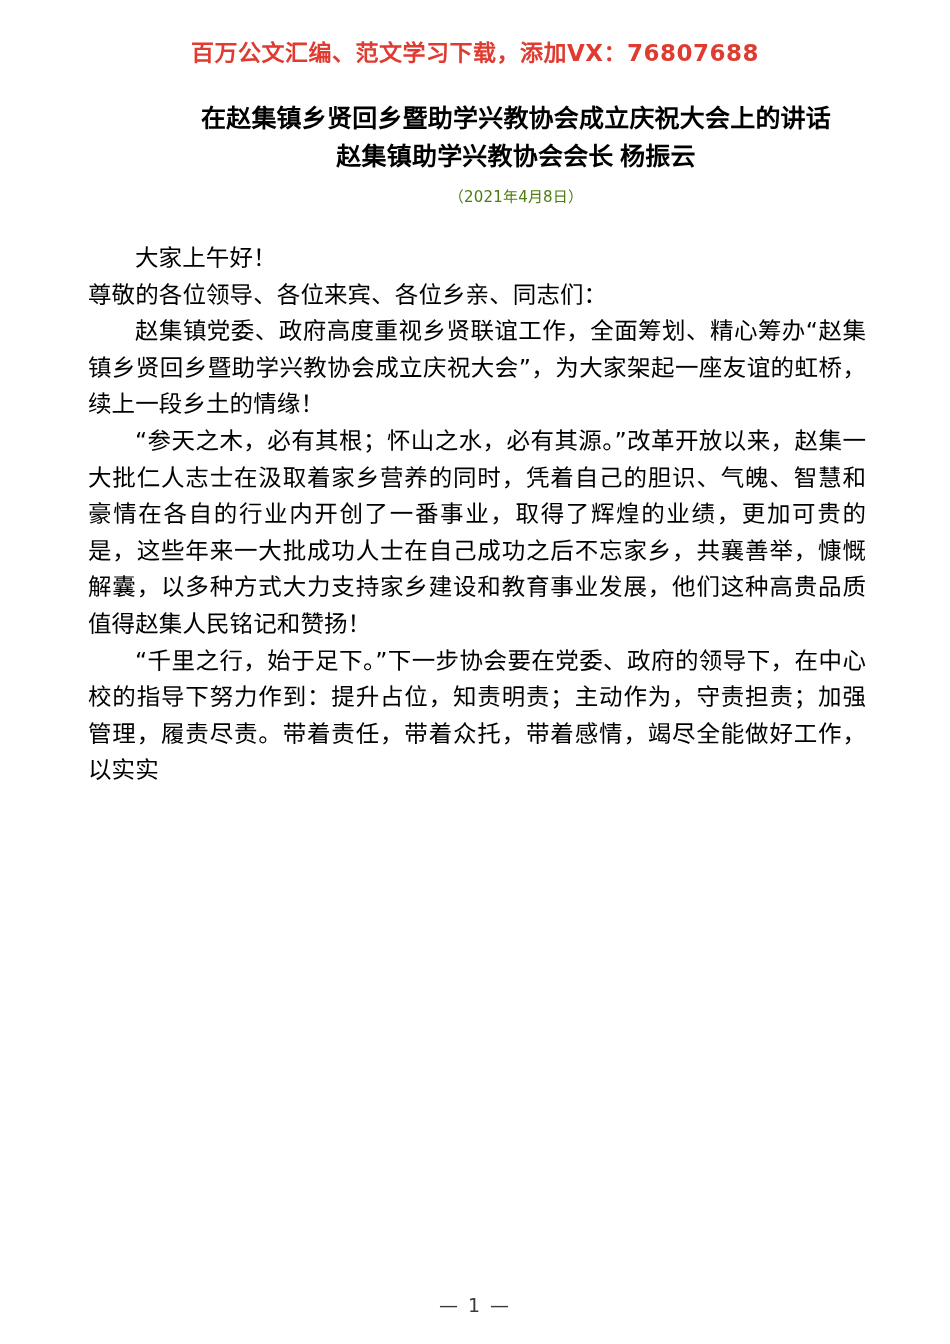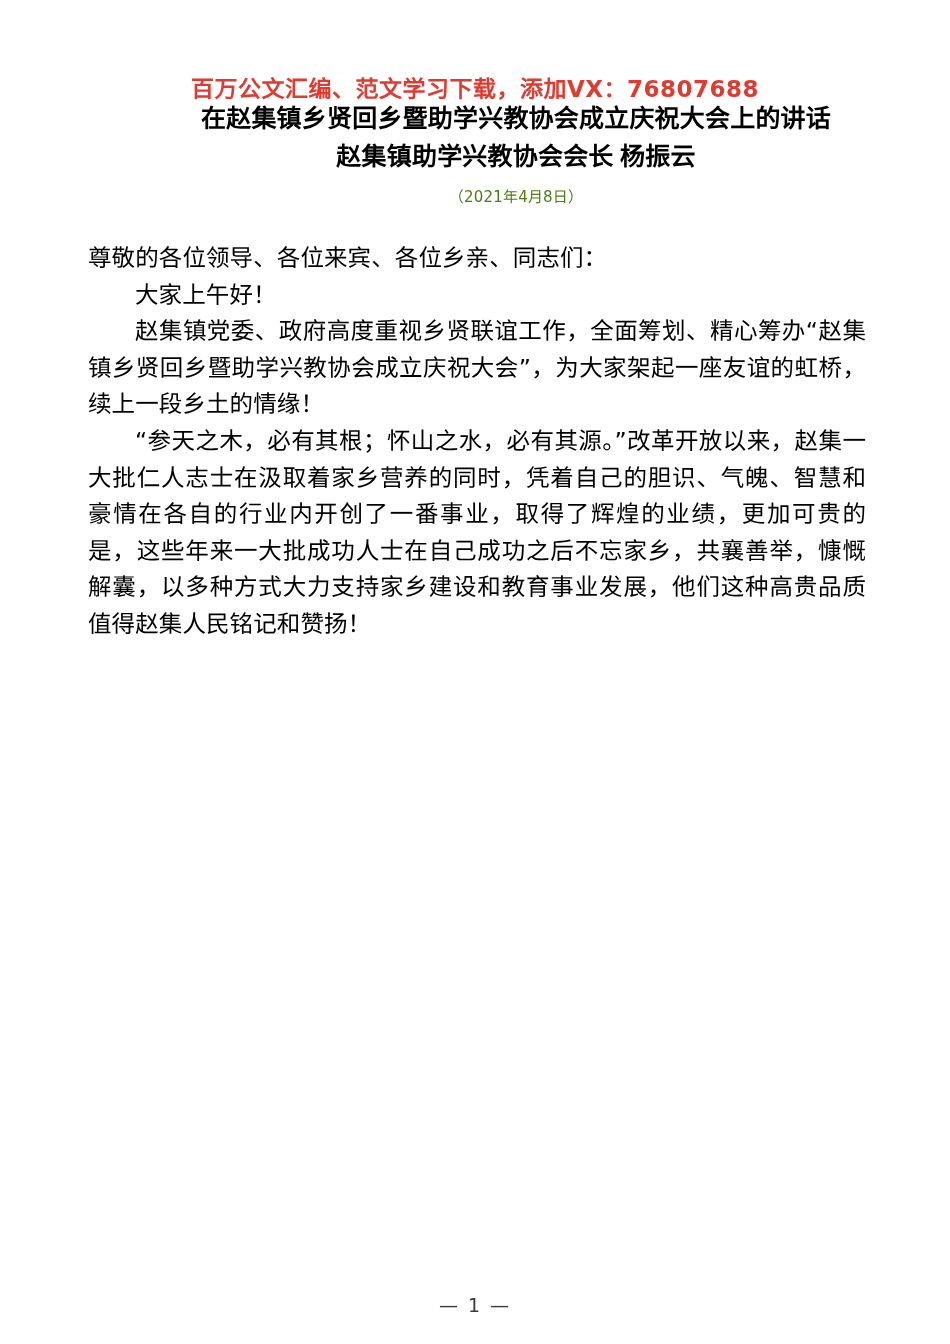--- a/index.html
+++ b/index.html
@@ -28,21 +28,20 @@
     top: 40px;
     left: 0;
     width: 950px;
     text-align: center;
     font-size: 23px;
     font-weight: bold;
     letter-spacing: 0.5px;
     color: #e03b30;
     line-height: 1.2;
     white-space: nowrap;
-    margin-top: 36px;
   }
 
   
   .title-block {
     position: absolute;
     top: 100px;
     left: 0;
     width: 950px;
     text-align: center;
     padding-left: 41px;
@@ -123,23 +122,24 @@
 
   <div class="promo-banner">百万公文汇编、范文学习下载，添加VX：76807688</div>
 
   <div class="title-block">
     <div class="doc-title">在赵集镇乡贤回乡暨助学兴教协会成立庆祝大会上的讲话</div>
     <div class="doc-subtitle">赵集镇助学兴教协会会长  杨振云</div>
     <div class="doc-date">（2021年4月8日）</div>
   </div>
 
   <div class="body-block">
+    <p class="para indent">大家上午好！</p>
     <p class="para noindent">尊敬的各位领导、各位来宾、各位乡亲、同志们：</p>
-    <p class="para indent">大家上午好！</p>
     <p class="para indent">赵集镇党委、政府高度重视乡贤联谊工作，全面筹划、精心筹办“赵集镇乡贤回乡暨助学兴教协会成立庆祝大会”，为大家架起一座友谊的虹桥，续上一段乡土的情缘！</p>
     <p class="para indent">“参天之木，必有其根；怀山之水，必有其源。”改革开放以来，赵集一大批仁人志士在汲取着家乡营养的同时，凭着自己的胆识、气魄、智慧和豪情在各自的行业内开创了一番事业，取得了辉煌的业绩，更加可贵的是，这些年来一大批成功人士在自己成功之后不忘家乡，共襄善举，慷慨解囊，以多种方式大力支持家乡建设和教育事业发展，他们这种高贵品质值得赵集人民铭记和赞扬！</p>
+    <p class="para indent">“千里之行，始于足下。”下一步协会要在党委、政府的领导下，在中心校的指导下努力作到：提升占位，知责明责；主动作为，守责担责；加强管理，履责尽责。带着责任，带着众托，带着感情，竭尽全能做好工作，以实实</p>
   </div>
 
   <hr class="footer-rule">
 
   <div class="page-footer">— 1 —</div>
 
 </div>
 
 </body></html>

